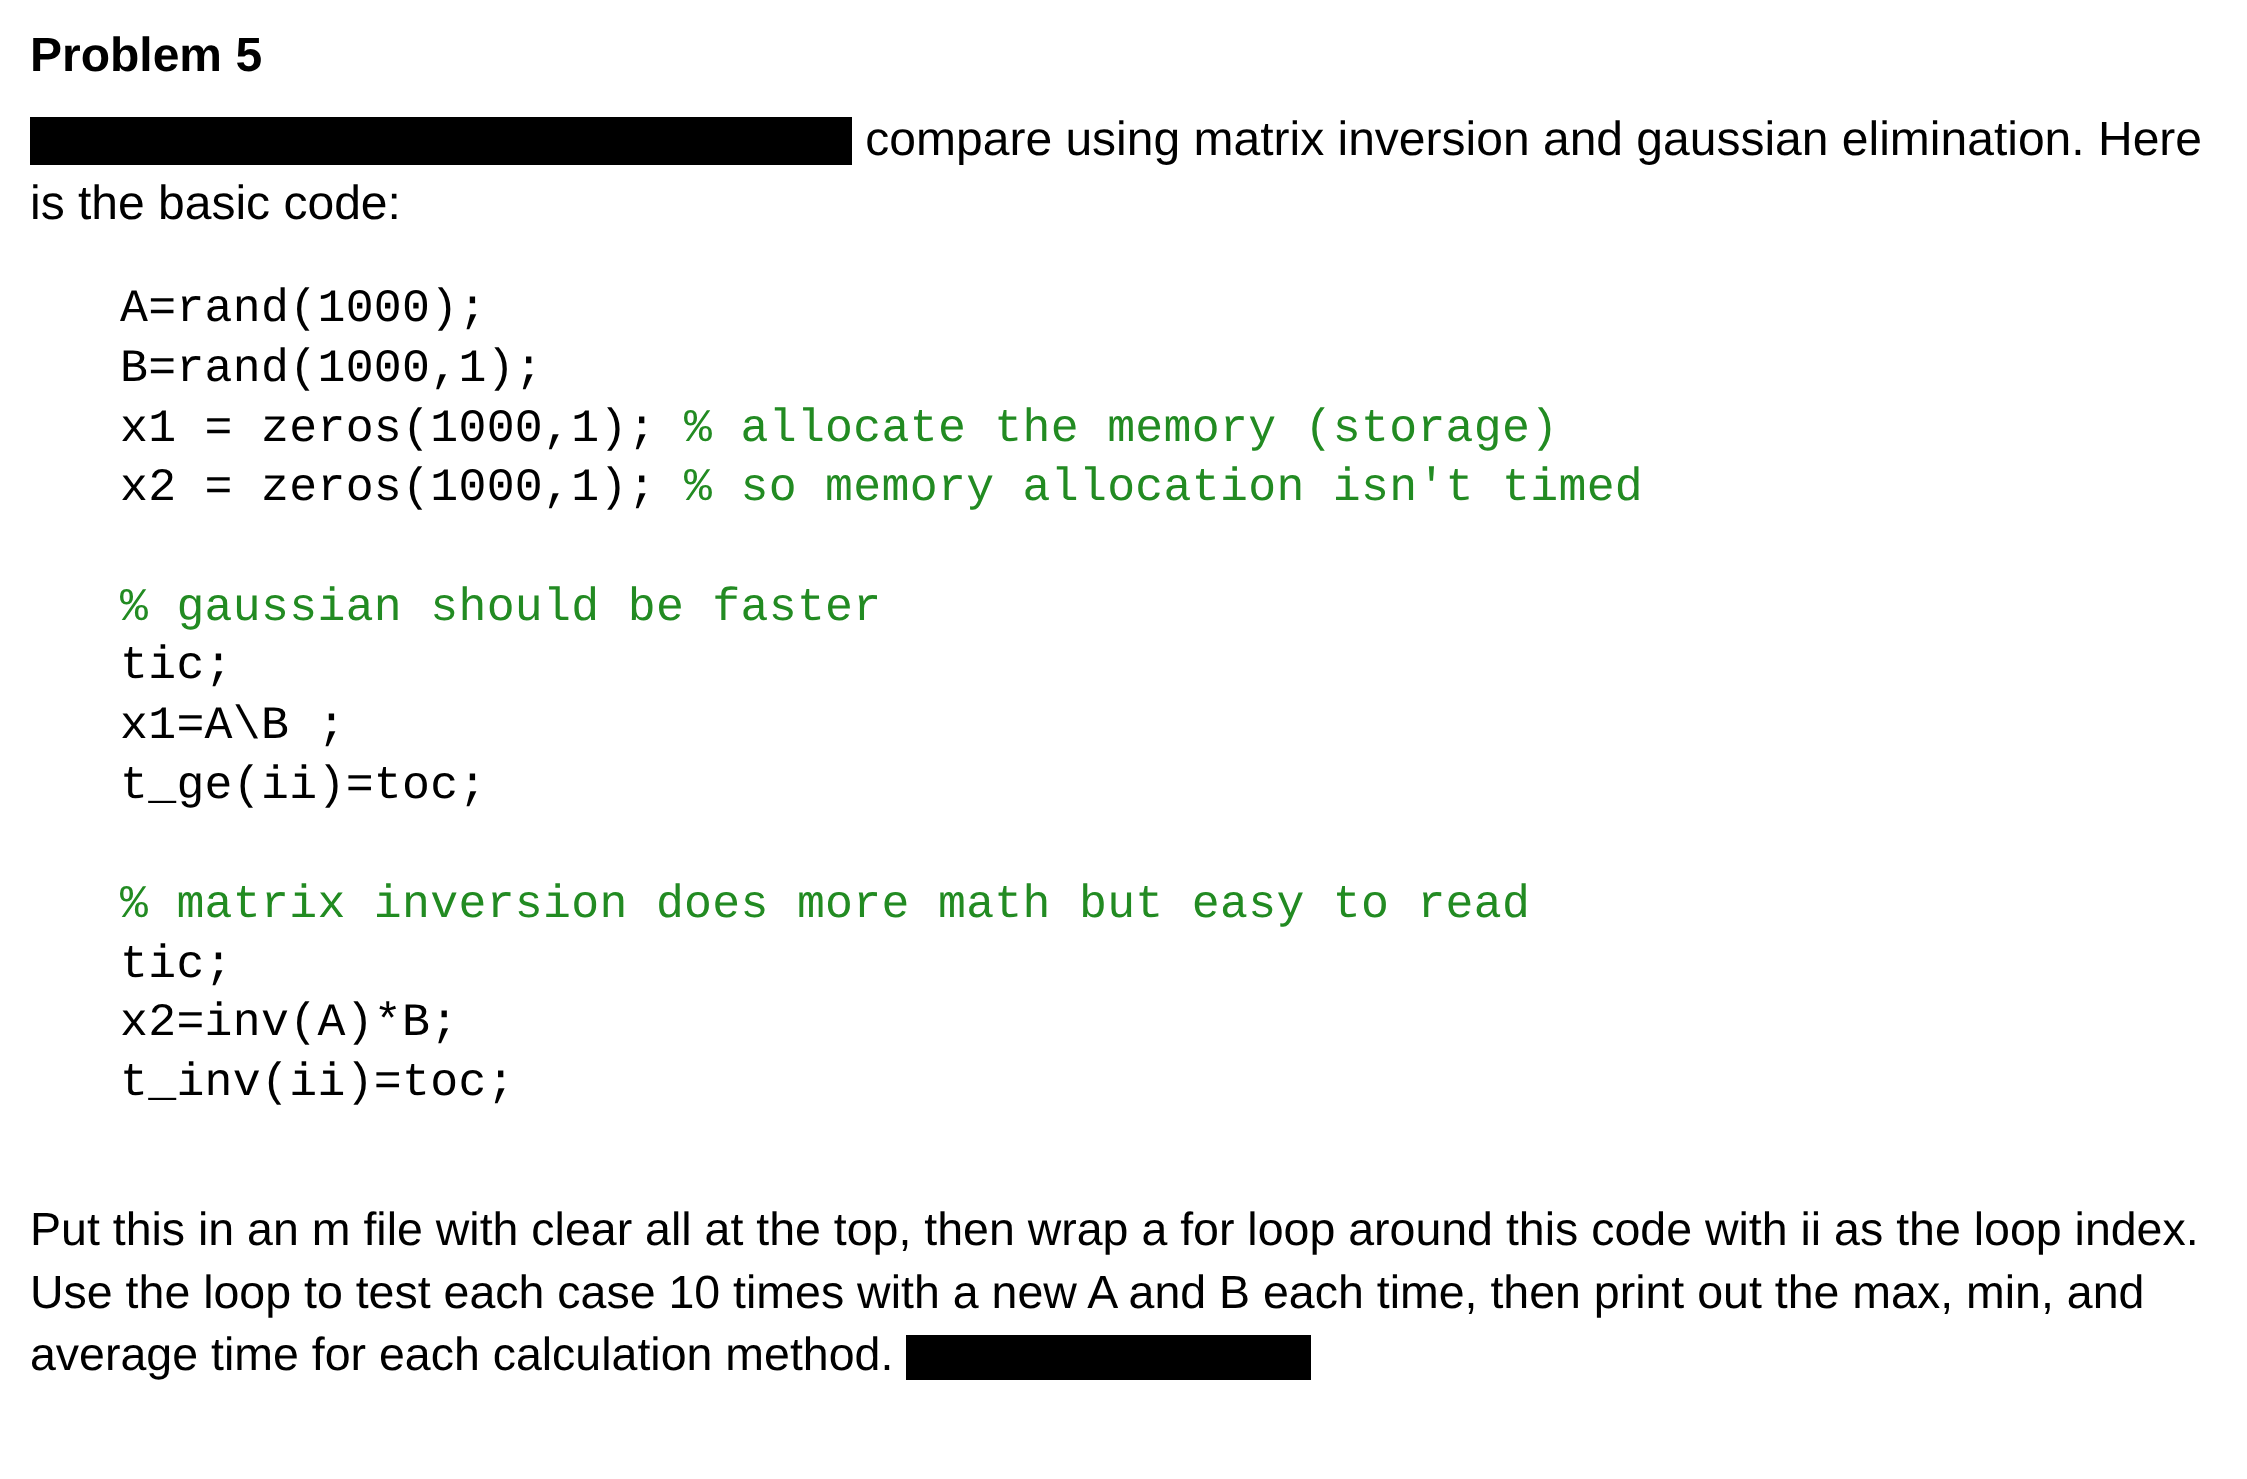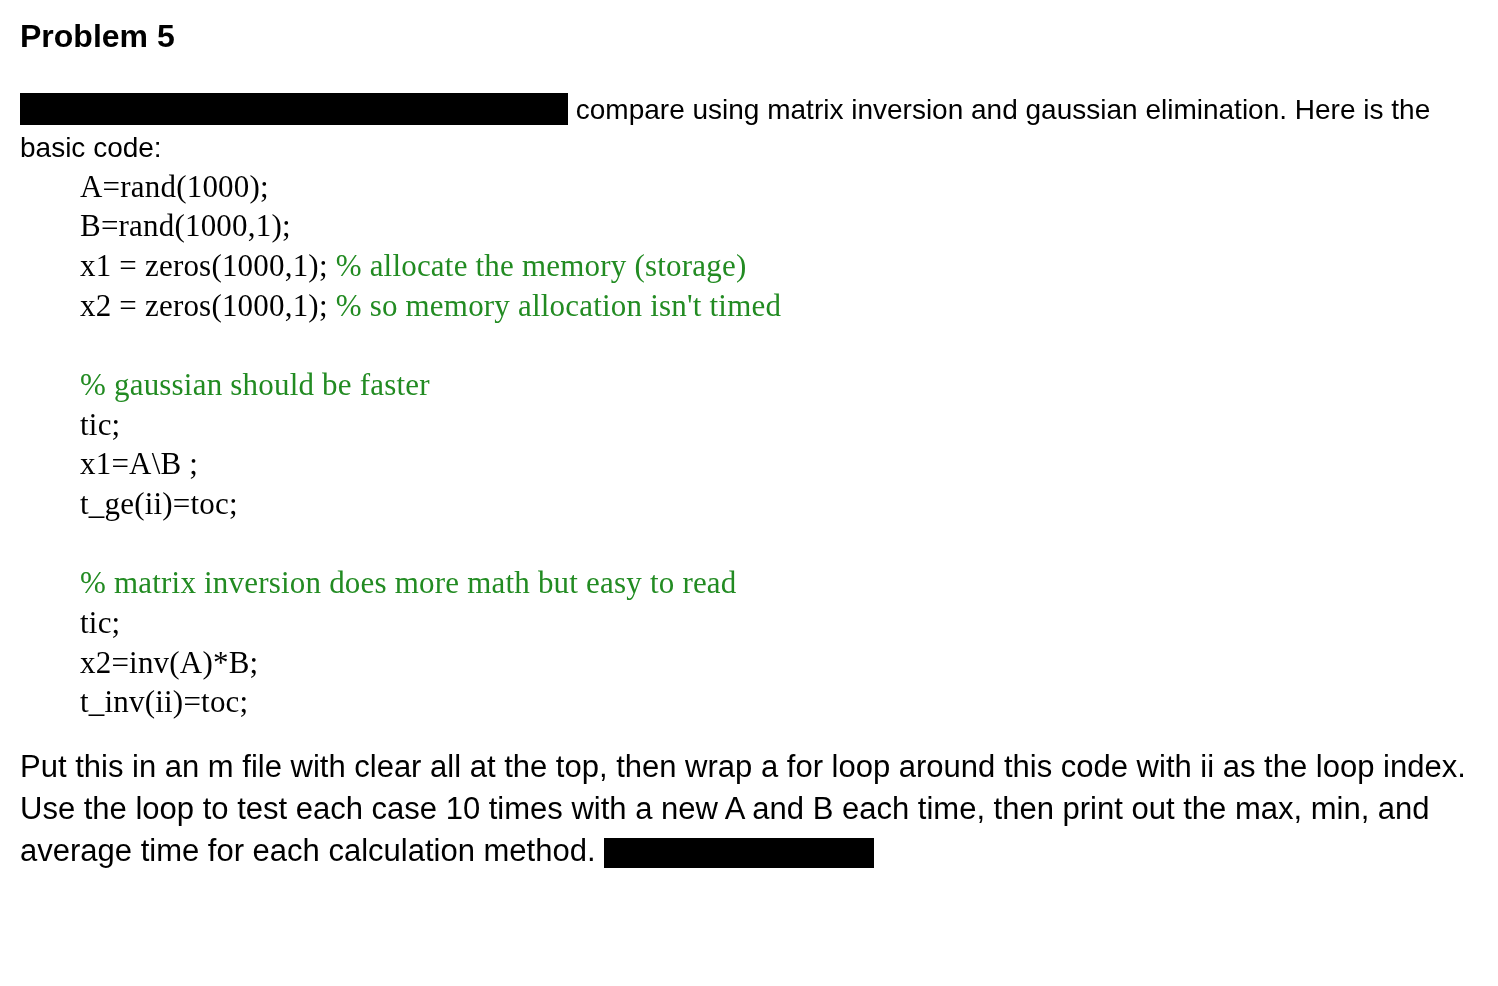--- a/index.html
+++ b/index.html
@@ -10,47 +10,48 @@
     body {
       background: #ffffff;
       font-family: Arial, Helvetica, sans-serif;
       padding: 18px 20px;
       width: 1498px;
       color: #000;
     }
     .title {
       font-size: 32px;
       font-weight: bold;
-      margin-bottom: 36px;
+      margin-bottom: 16px;
     }
     .intro-wrap {
-      font-size: 28px;
+      font-size: 32px;
       line-height: 1.35;
+      margin-bottom: 30px;
     }
     .redaction {
       display: inline-block;
       background: #000;
       width: 548px;
       height: 32px;
       vertical-align: text-bottom;
     }
     .redaction2 {
       display: inline-block;
       background: #000;
       width: 270px;
       height: 30px;
       vertical-align: text-bottom;
     }
     .code-block {
-      font-family: Liberation Serif, serif;
+      font-family: Liberation Mono, monospace;
       font-size: 31px;
       line-height: 1.28;
       white-space: pre;
       margin-left: 60px;
-      margin-bottom: 24px;
+      margin-bottom: 56px;
       letter-spacing: 0.2px;
     }
     .code-black {
       color: #000;
     }
     .code-comment {
       color: #228B22;
     }
     .instructions {
       font-size: 31px;

